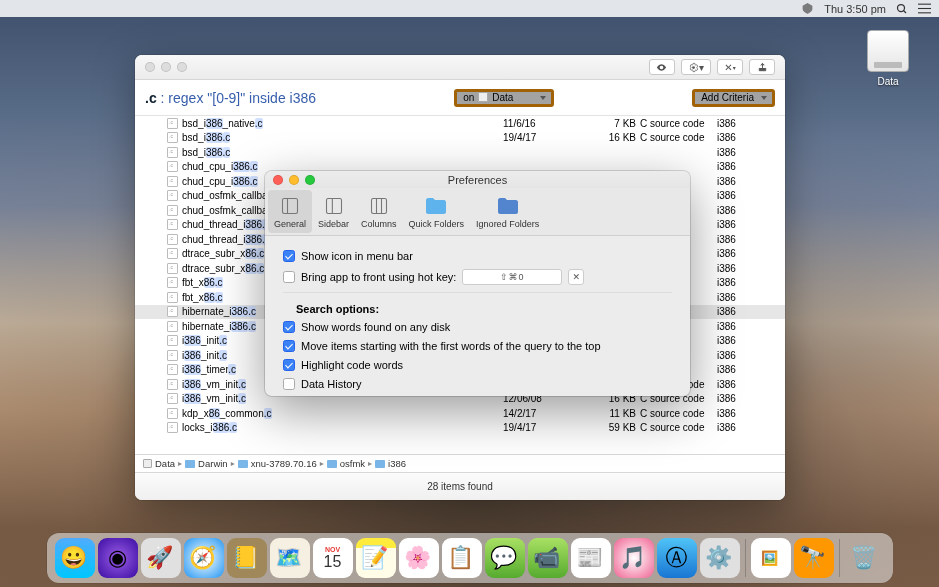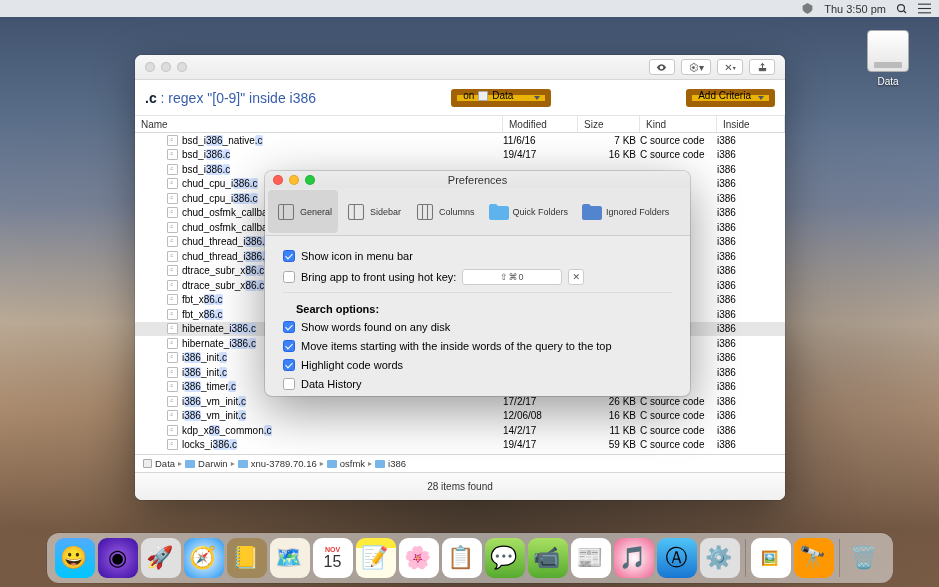--- a/index.html
+++ b/index.html
@@ -33,21 +33,21 @@
     .traffic-lights { display: flex; gap: 6px; }
     .tl { width: 10px; height: 10px; border-radius: 50%; background: #ddd; border: 0.5px solid rgba(0,0,0,0.12); }
     .toolbar-right { margin-left: auto; display: flex; gap: 6px; }
     .tb-btn { height: 16px; min-width: 26px; padding: 0 6px; background: #fff; border: 1px solid #c8c8c8; border-radius: 3px; display: inline-flex; align-items: center; justify-content: center; font-size: 10px; color: #555; }
     .tb-btn svg { width: 11px; height: 11px; fill: #555; }
 
     .query-row { height: 36px; display: flex; align-items: center; padding: 0 10px; gap: 8px; border-bottom: 1px solid #e3e3e3; }
     .query-text { font-size: 14px; color: #375eab; }
     .query-text .ext { font-weight: 600; color: #123; }
     .query-text .reg { color:#375eab; }
-    .dropdown { margin-left: auto; display: flex; align-items: flex-end; gap: 4px; font-size: 10px; height: 18px; padding: 0 18px 0 6px; background: #eab308; border: 6px solid #a16207; border-radius: 3px; position: relative; min-width: 100px; }
+    .dropdown { margin-left: auto; display: flex; align-items: flex-start; gap: 4px; font-size: 10px; height: 18px; padding: 0 18px 0 6px; background: #a3a3a3; border: 3px solid #a16207; border-radius: 3px; position: relative; min-width: 100px; }
     .dropdown::after { content:""; position:absolute; right:5px; top:50%; transform:translateY(-50%); width:0; height:0; border-left:3.5px solid transparent; border-right:3.5px solid transparent; border-top:4px solid #555; }
     .dropdown .vol-icon { width:10px; height:10px; }
     .dropdown.add { min-width: 80px; }
 
     .table-header { height: 17px; background: #fff; display: flex; font-size: 10px; color: #333; border-bottom: 1px solid #d8d8d8; }
     .th { padding: 0 6px; display: flex; align-items: center; border-right: 1px solid #e5e5e5; }
     .th.name { flex: 1; }
     .th.modified { width: 75px; }
     .th.size { width: 62px; justify-content: flex-start; }
     .th.kind { width: 77px; }
@@ -73,21 +73,21 @@
 
     .status-bar { height: 28px; border-top: 1px solid #d8d8d8; background: linear-gradient(#fbfbfb,#f0f0f0); display: flex; align-items: center; justify-content: center; font-size: 10px; color: #333; }
 
     
     .window-pref { position: absolute; top: 171px; left: 265px; width: 425px; height: 225px; background: #ececec; border-radius: 7px; box-shadow: 0 15px 50px rgba(0,0,0,0.4), 0 0 0 1px rgba(0,0,0,0.15); overflow: hidden; }
     .pref-titlebar { height: 17px; display: flex; align-items: center; justify-content: center; font-size: 11px; color: #333; position: relative; background: linear-gradient(#ececec,#e5e5e5); }
     .pref-titlebar .traffic-lights { position: absolute; left: 8px; top: 4px; }
     .pref-titlebar .tl.red { background:#ff5f56; } .pref-titlebar .tl.yellow { background:#ffbd2e; } .pref-titlebar .tl.green { background:#27c93f; }
     
     .pref-toolbar { height: 48px; display: flex; background: #e8e8e8; border-bottom: 1px solid #cfcfcf; }
-    .pref-tab { display: flex; flex-direction: row; align-items: center; justify-content: center; padding: 3px 6px; font-size: 9px; color: #333; gap: 2px; }
+    .pref-tab { display: flex; flex-direction: column; align-items: center; justify-content: center; padding: 3px 6px; font-size: 9px; color: #333; gap: 2px; }
     .pref-tab.selected { background: #d5d5d5; border-radius: 4px; margin:2px 0 2px 3px; }
     .pref-tab-icon { width: 24px; height: 22px; display: flex; align-items: center; justify-content: center; }
     
     .pref-body { padding: 14px 18px; font-size: 11px; }
     .pref-row { display: flex; align-items: center; gap: 6px; margin-bottom: 7px; }
     .checkbox { width: 12px; height: 12px; border: 1px solid #aaa; border-radius: 2.5px; background: #fff; display: inline-flex; align-items: center; justify-content: center; flex-shrink:0; }
     .checkbox.checked { background: #3b82f6; border-color: #2563eb; }
     .checkbox.checked::after { content:""; width:3px; height:6px; border: solid white; border-width: 0 1.5px 1.5px 0; transform: rotate(45deg); margin-top:-2px; }
     .hotkey-field { height: 16px; width: 100px; border: 1px solid #ccc; border-radius: 3px; background: #fff; font-size: 9px; display: inline-flex; align-items: center; justify-content: center; letter-spacing:1px; color:#555; }
     .hotkey-clear { width:16px; height:16px; border:1px solid #ccc; border-radius:3px; background:#fff; display:inline-flex; align-items:center; justify-content:center; font-size:9px; color:#555; }
@@ -164,30 +164,20 @@
     </div>
     <div class="dropdown">
       <span>on</span>
       <span class="vol-icon" style="background:#eee;border:1px solid #aaa;border-radius:1px;"></span>
       <span>Data</span>
     </div>
     <div class="dropdown add">
       <span>Add Criteria</span>
     </div>
   </div>
-  <div class="table-header">
-    <div class="th name">
-        <span>Name</span>
-        <span class="sort-ind"></span>
-      </div>
-    <div class="th modified">Modified</div>
-    <div class="th size">Size</div>
-    <div class="th kind">Kind</div>
-    <div class="th inside">Inside</div>
-  </div>
   <div class="table-body" id="table-body">
       <div class="row">
         <span class="file-icon"></span>
         <span class="name">
           <span class="t">bsd_i<span class="hl">386</span>_native<span class="hl">.c</span></span>
         </span>
         <span class="modified">11/6/16</span>
         <span class="size">7 KB</span>
         <span class="kind">C source code</span>
         <span class="inside">i386</span>
@@ -489,21 +479,21 @@
       <span class="hotkey-clear">✕</span>
     </div>
     <hr class="pref-sep">
     <div class="pref-section-title">Search options:</div>
     <div class="pref-row">
       <span class="checkbox checked"></span>
       <span>Show words found on any disk</span>
     </div>
     <div class="pref-row">
       <span class="checkbox checked"></span>
-      <span>Move items starting with the inside words of the query to the top</span>
+      <span>Move items starting with the first words of the query to the top</span>
     </div>
     <div class="pref-row">
       <span class="checkbox checked"></span>
       <span>Highlight code words</span>
     </div>
     <div class="pref-row">
       <span class="checkbox"></span>
       <span>Data History</span>
     </div>
   </div>

